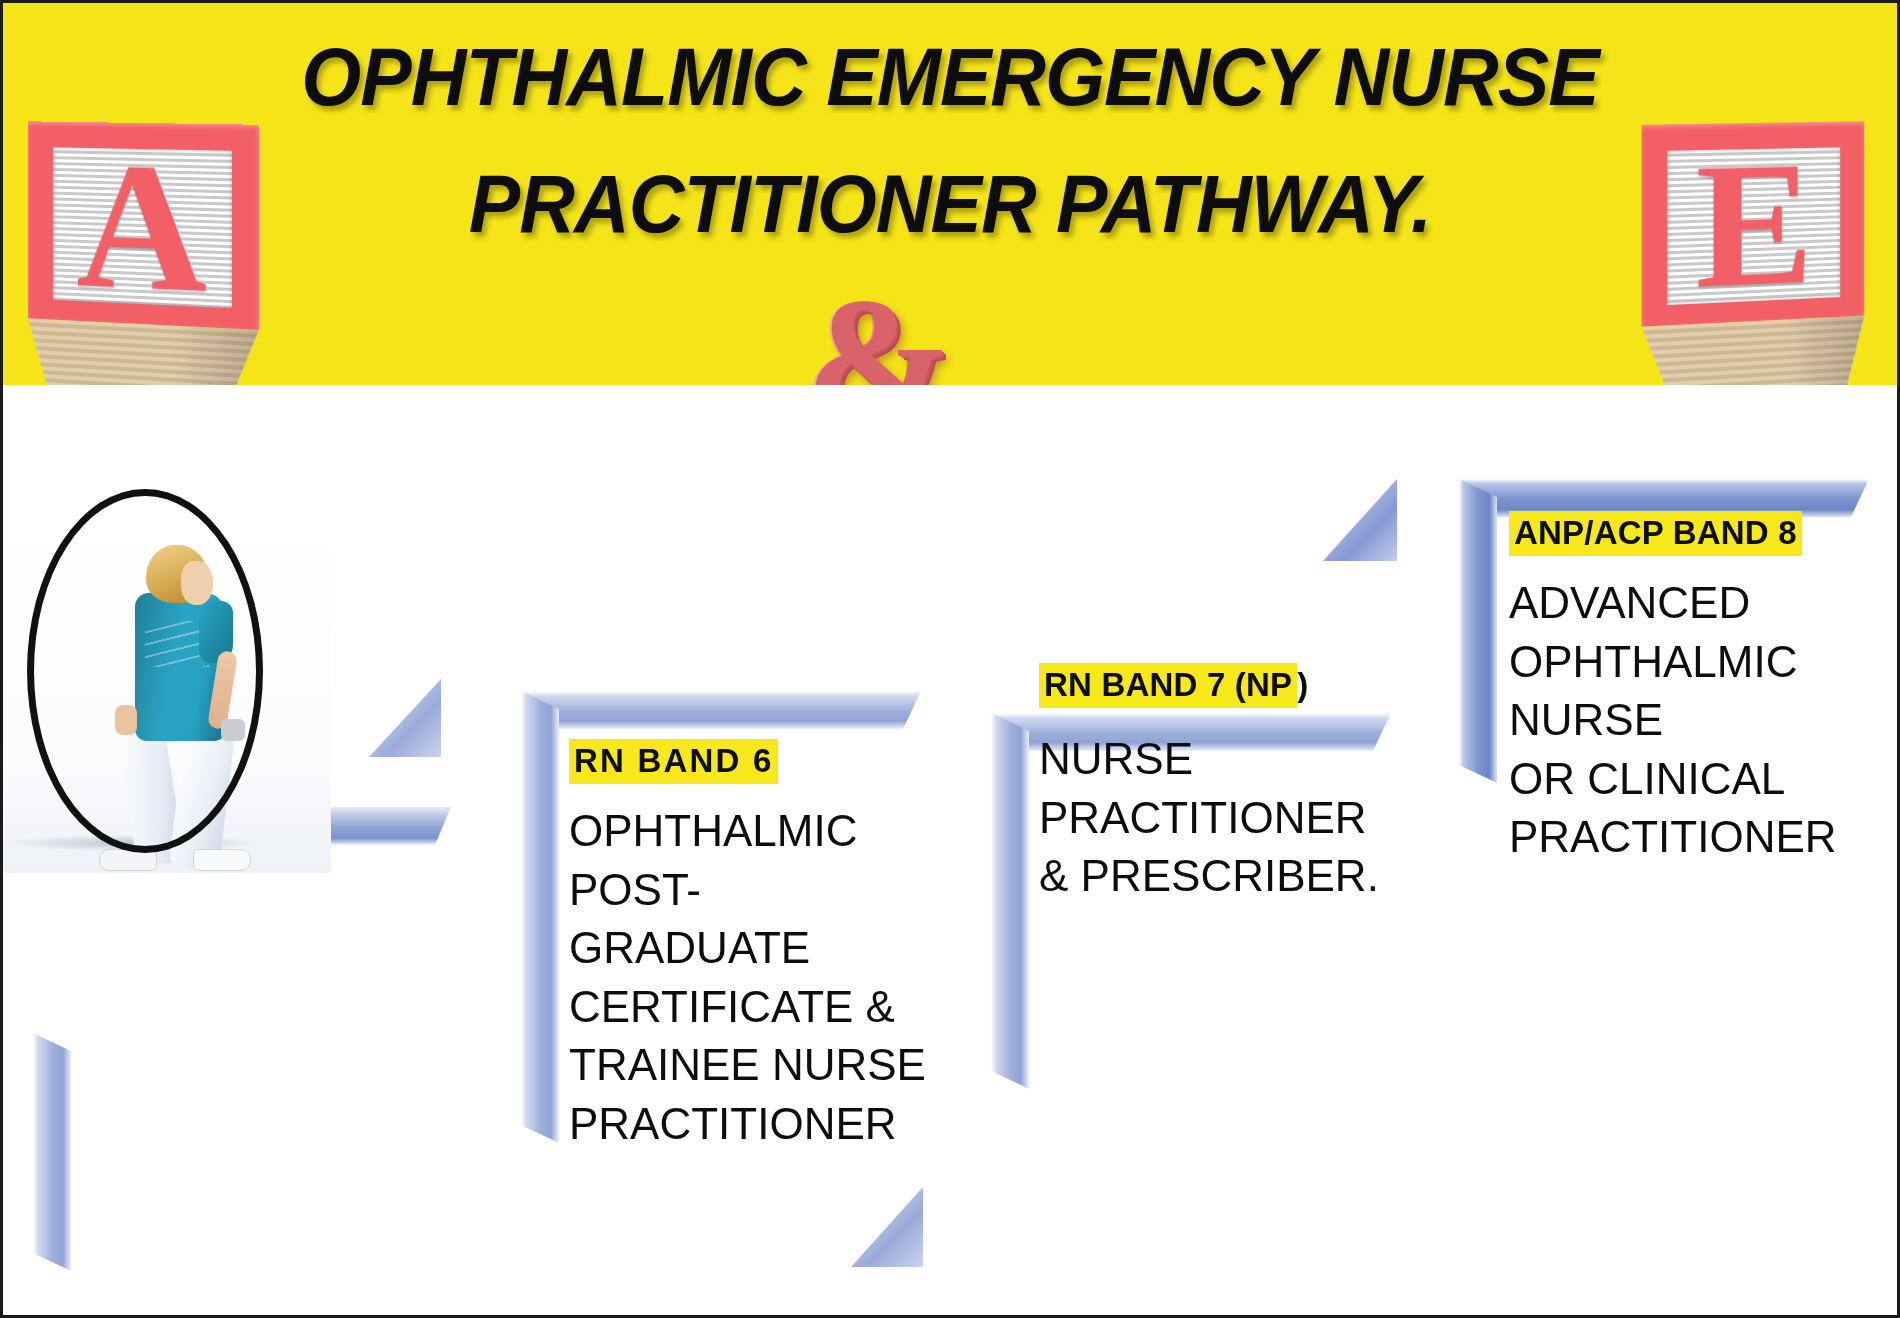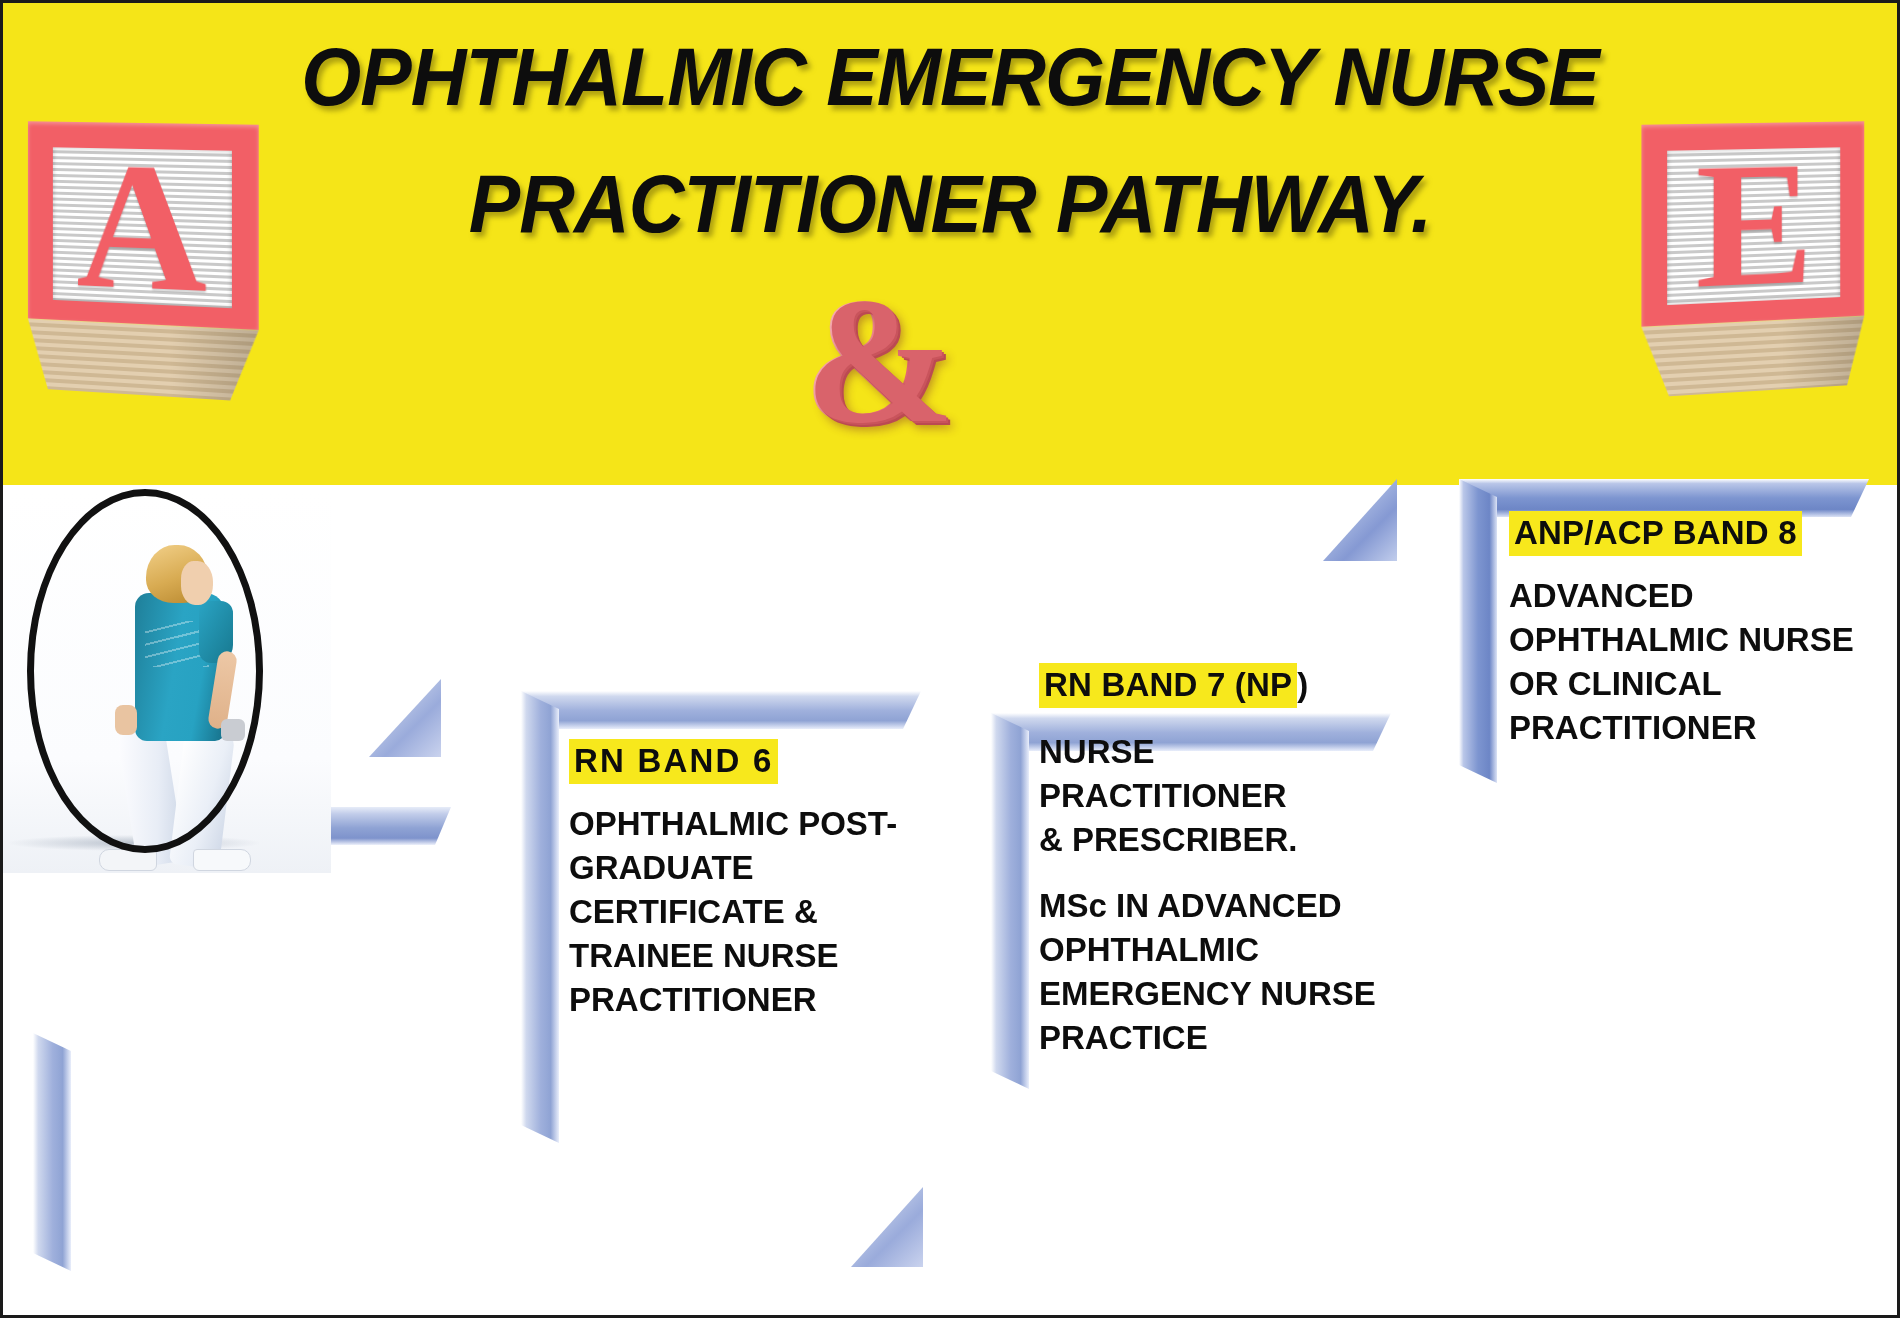--- a/index.html
+++ b/index.html
@@ -14,21 +14,21 @@
     border:3px solid #1a1a1a;
     box-sizing:border-box;
     overflow:hidden;
   }
 
   
   #banner{
     position:absolute;
     left:0; top:0;
     width:100%;
-    height:482px;
+    height:382px;
     background:#f5e518;
     overflow:hidden;
   }
   #banner-title{
     position:absolute;
     left:0; top:0;
     width:100%;
     text-align:center;
     padding-top:10px;
     color:#0d0d0d;
@@ -285,23 +285,23 @@
     background:#f7e81c;
     font-size:33px;
     font-weight:bold;
     line-height:1.22;
     padding:2px 5px 3px 5px;
     letter-spacing:.2px;
     margin-bottom:18px;
   }
   .band-label.loose{ letter-spacing:2.2px; }
   .band-body{
-    font-size:33px;
+    font-size:44px;
     line-height:1.33;
-    font-weight:bold;
+    font-weight:normal;
     white-space:pre-line;
   }
   .band-body + .band-body{ margin-top:22px; }
   .paren-tail{
     font-size:33px; font-weight:bold; color:#0d0d0d;
     background:transparent;
   }
 </style>
 </head>
 <body>
@@ -377,24 +377,20 @@
     <div class="bracket" style="left:988px; top:228px; width:400px; height:376px;">
       <div class="arm-h"></div>
       <div class="arm-v"></div>
     </div>
     <div class="step-text" style="left:1036px; top:178px; width:360px;">
       <div style="margin-bottom:18px;">
         <span class="band-label" style="margin-bottom:4px;">RN BAND 7 (NP</span><span class="paren-tail">)</span>
       </div>
       <div class="band-body">NURSE PRACTITIONER
 &amp; PRESCRIBER.</div>
-      <div class="band-body">MSc IN ADVANCED
-OPHTHALMIC
-EMERGENCY NURSE
-PRACTICE</div>
     </div>
 
     <div class="bracket dark" style="left:1456px; top:-6px; width:410px; height:304px;">
       <div class="arm-h"></div>
       <div class="arm-v"></div>
     </div>
     <div class="step-text" style="left:1506px; top:26px; width:370px;">
       <div class="band-label">ANP/ACP BAND 8</div>
       <div class="band-body">ADVANCED
 OPHTHALMIC NURSE

